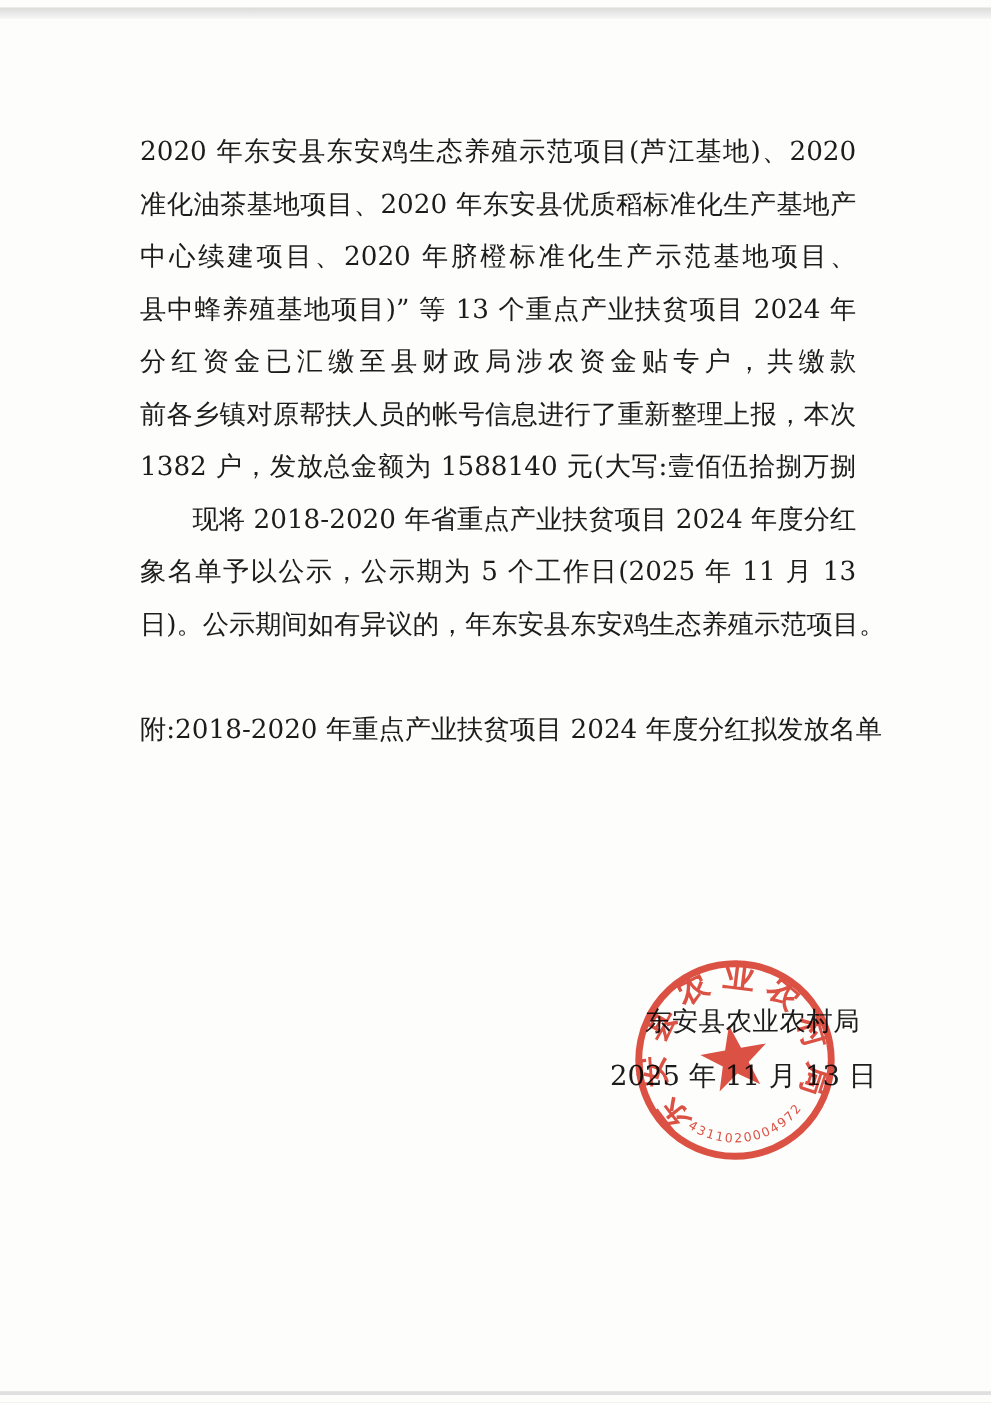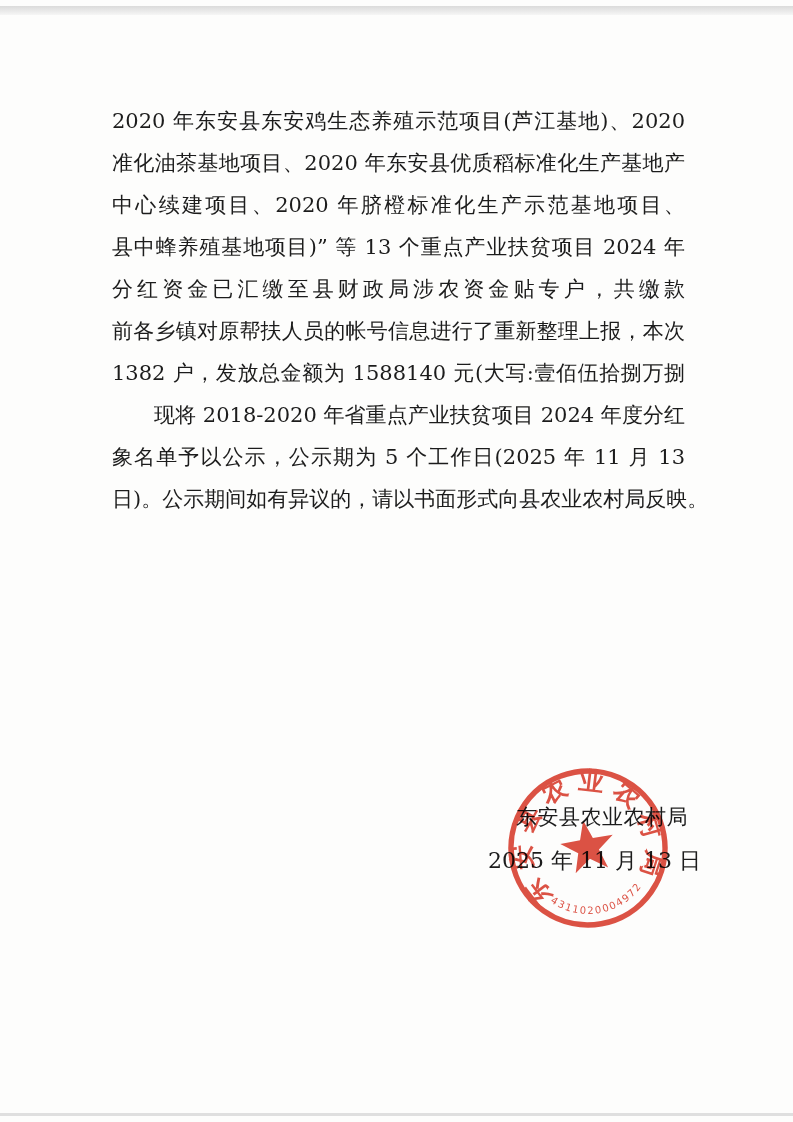--- a/index.html
+++ b/index.html
@@ -82,22 +82,23 @@
   <div class="text-block">
     <div class="line j">2020 年东安县东安鸡生态养殖示范项目(芦江基地)、2020 年金易德标</div>
     <div class="line j">准化油茶基地项目、2020 年东安县优质稻标准化生产基地产后服务</div>
     <div class="line j">中心续建项目、2020 年脐橙标准化生产示范基地项目、2020 年东安</div>
     <div class="line j">县中蜂养殖基地项目)” 等 13 个重点产业扶贫项目 2024 年度的保底</div>
     <div class="line j">分红资金已汇缴至县财政局涉农资金贴专户，共缴款 1588140 元。日</div>
     <div class="line j">前各乡镇对原帮扶人员的帐号信息进行了重新整理上报，本次拟发放</div>
     <div class="line j">1382 户，发放总金额为 1588140 元(大写:壹佰伍拾捌万捌仟壹佰肆拾</div>
     <div class="line j indent">现将 2018-2020 年省重点产业扶贫项目 2024 年度分红拟发放对</div>
     <div class="line j">象名单予以公示，公示期为 5 个工作日(2025 年 11 月 13 日-11 月 18</div>
-    <div class="line">日)。公示期间如有异议的，请以书面形式向县农业农村局反映。</div>
+    <div class="line">日)。公示期间如有异议的，年东安县东安鸡生态养殖示范项目。</div>
     <div class="spacer"></div>
+    <div class="line">附:2018-2020 年重点产业扶贫项目 2024 年度分红拟发放名单</div>
   </div>
 
   <div class="sig-org">东安县农业农村局</div>
   <div class="sig-date">2025 年 11 月 13 日</div>
 
   <svg class="seal" viewBox="-84 -84 168 168">
     <g transform="rotate(-10)">
       <circle cx="0" cy="0" r="77" fill="none" stroke="#d93a2b" stroke-width="5.5"></circle>
       <polygon fill="#d93a2b" points="0,-28 6.5,-8.9 26.6,-8.7 10.5,3.4 16.5,22.7 0,11 -16.5,22.7 -10.5,3.4 -26.6,-8.7 -6.5,-8.9"></polygon>
       <path id="sealNamePath" d="M -44.4,37.3 A 58,58 0 1 1 44.4,37.3" fill="none"></path>

